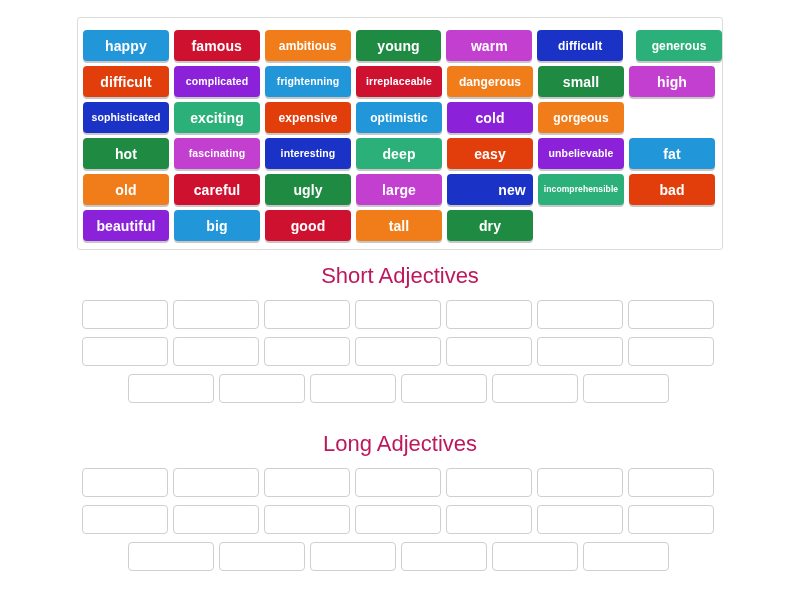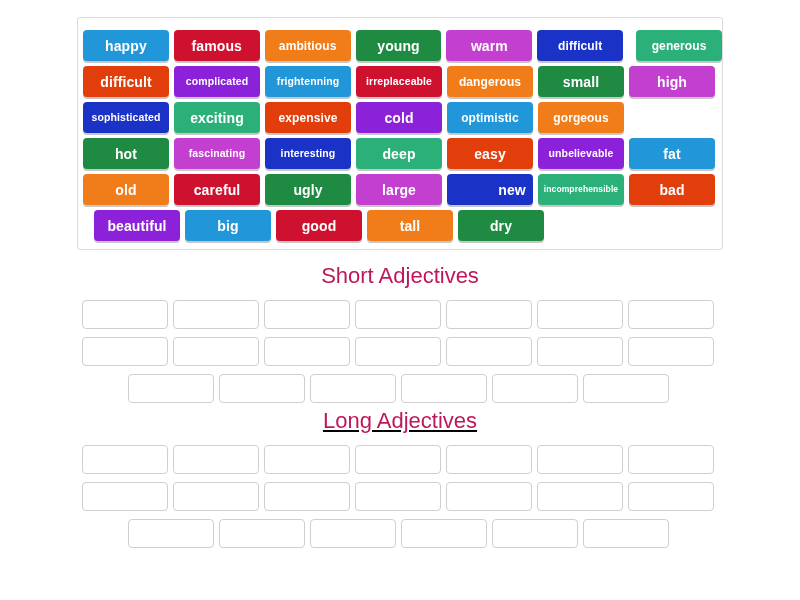--- a/index.html
+++ b/index.html
@@ -62,21 +62,21 @@
   .tile.sz-xs { font-size: 10.5px; }
   .tile.sz-xxs { font-size: 8.5px; }
 
   
   .category {
     position: absolute;
     left: 77px;
     width: 646px;
   }
   #cat-short { top: 264px; }
-  #cat-long  { top: 409px; text-decoration: underline; }
+  #cat-long  { top: 432px; }
 
   .cat-title {
     text-align: center;
     font-size: 22px;
     color: #be185d;
     font-weight: normal;
     margin: 0 0 12px 0;
     line-height: 1.1;
     font-family: "Liberation Sans", sans-serif;
   }
@@ -125,22 +125,22 @@
         <div class="tile sz-xs" style="background: rgb(33, 150, 217);">frightenning</div>
         <div class="tile sz-xs" style="background: rgb(207, 17, 48);">irreplaceable</div>
         <div class="tile sz-sm" style="background: rgb(240, 125, 26);">dangerous</div>
         <div class="tile" style="background: rgb(30, 138, 66);">small</div>
         <div class="tile" style="background: rgb(195, 63, 208);">high</div>
       </div>
       <div class="bank-row">
         <div class="tile sz-xs" style="background: rgb(27, 50, 199);">sophisticated</div>
         <div class="tile" style="background: rgb(44, 176, 122);">exciting</div>
         <div class="tile sz-sm" style="background: rgb(226, 62, 11);">expensive</div>
+        <div class="tile sz-sm" style="background: rgb(33, 150, 217);">optimistic</div>
         <div class="tile" style="background: rgb(139, 33, 216);">cold</div>
-        <div class="tile sz-sm" style="background: rgb(33, 150, 217);">optimistic</div>
         <div class="tile sz-sm" style="background: rgb(240, 125, 26);">gorgeous</div>
       </div>
       <div class="bank-row">
         <div class="tile" style="background: rgb(30, 138, 66);">hot</div>
         <div class="tile sz-xs" style="background: rgb(195, 63, 208);">fascinating</div>
         <div class="tile sz-xs" style="background: rgb(27, 50, 199);">interesting</div>
         <div class="tile" style="background: rgb(44, 176, 122);">deep</div>
         <div class="tile" style="background: rgb(226, 62, 11);">easy</div>
         <div class="tile sz-xs" style="background: rgb(139, 33, 216);">unbelievable</div>
         <div class="tile" style="background: rgb(33, 150, 217);">fat</div>
@@ -148,21 +148,21 @@
       <div class="bank-row">
         <div class="tile" style="background: rgb(240, 125, 26);">old</div>
         <div class="tile" style="background: rgb(207, 17, 48);">careful</div>
         <div class="tile" style="background: rgb(30, 138, 66);">ugly</div>
         <div class="tile" style="background: rgb(195, 63, 208);">large</div>
         <div class="tile" style="background: rgb(27, 50, 199); padding-left: 44px;">new</div>
         <div class="tile sz-xxs" style="background: rgb(44, 176, 122);">incomprehensible</div>
         <div class="tile" style="background: rgb(226, 62, 11);">bad</div>
       </div>
       <div class="bank-row">
-        <div class="tile" style="background: rgb(139, 33, 216); margin-left: 11px;">beautiful</div>
+        <div class="tile" style="background: rgb(139, 33, 216);">beautiful</div>
         <div class="tile" style="background: rgb(33, 150, 217);">big</div>
         <div class="tile" style="background: rgb(207, 17, 48);">good</div>
         <div class="tile" style="background: rgb(240, 125, 26);">tall</div>
         <div class="tile" style="background: rgb(30, 138, 66);">dry</div>
       </div>
     </div>
 </div>
 
 <div class="category" id="cat-short">
   <div class="cat-title">Short Adjectives</div>

